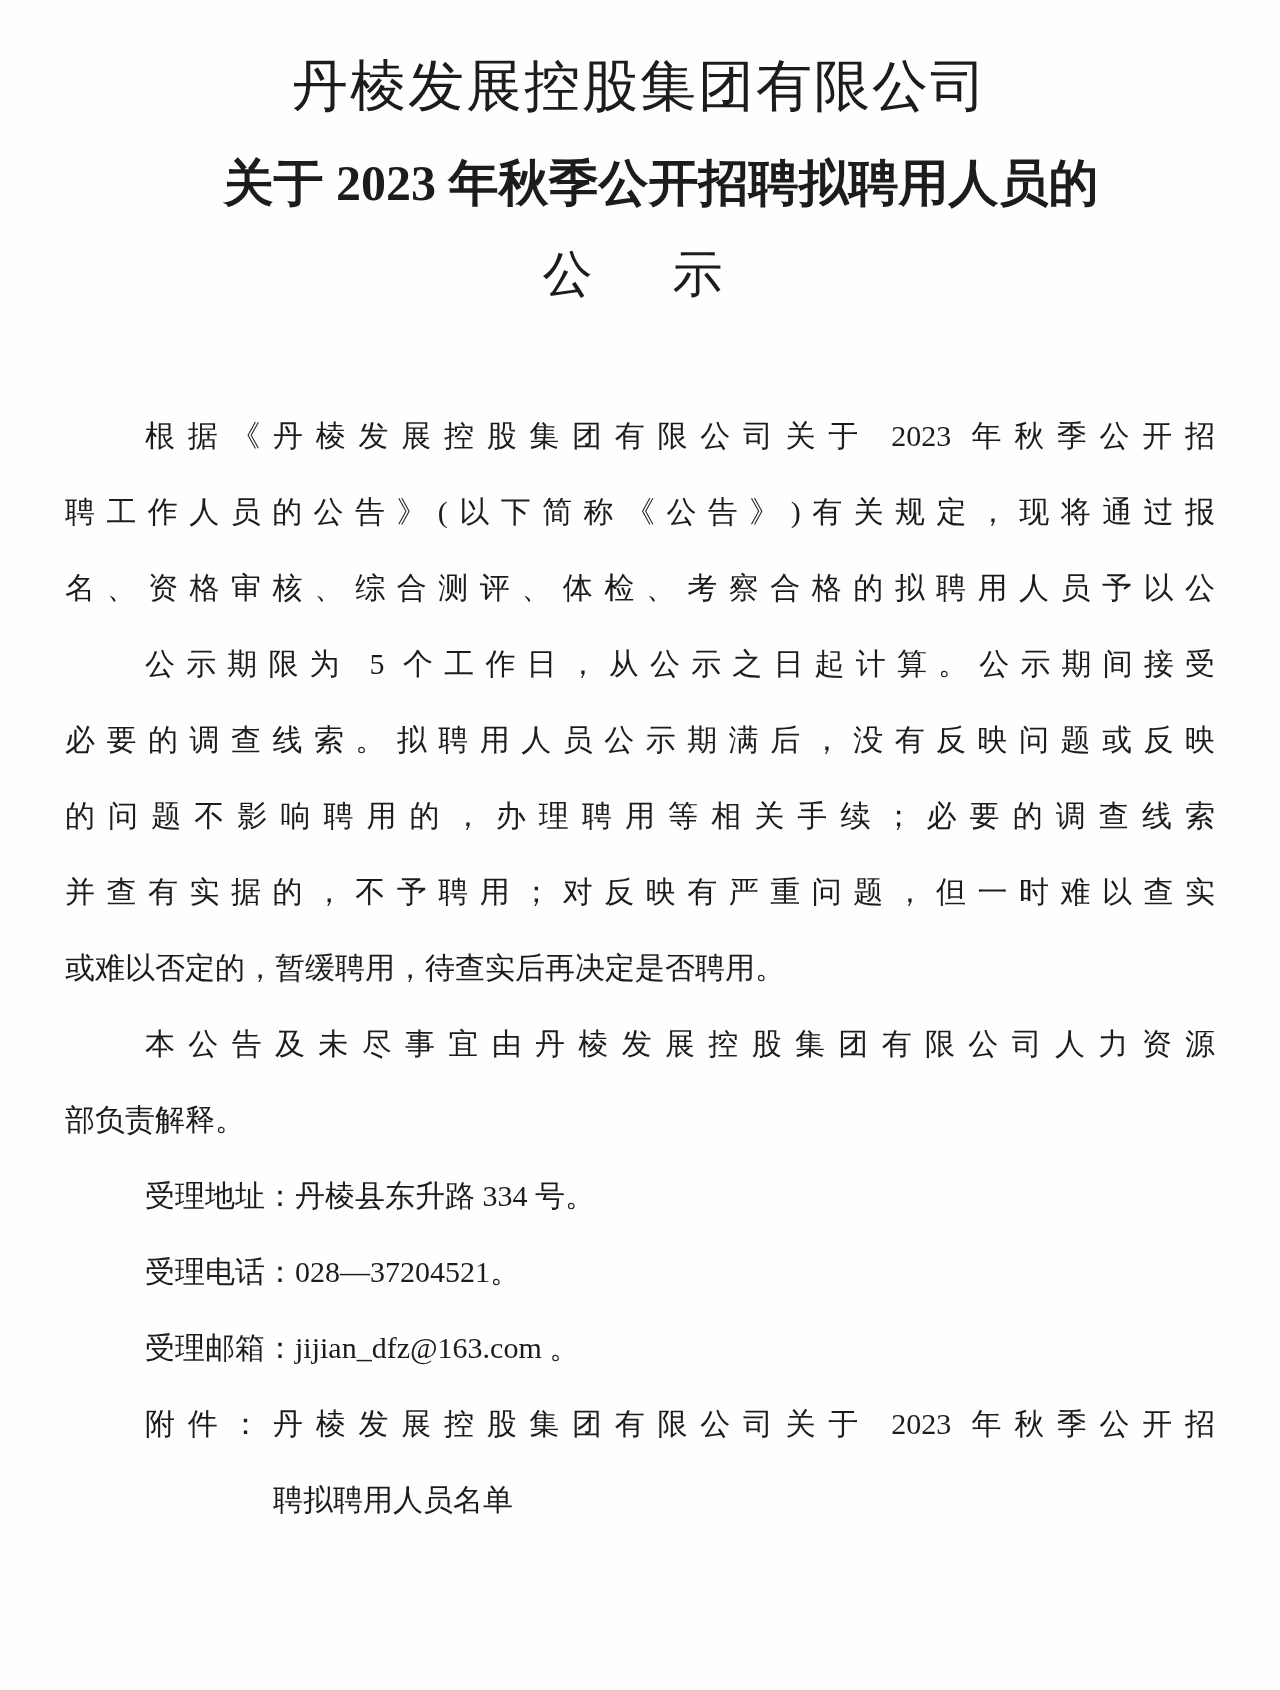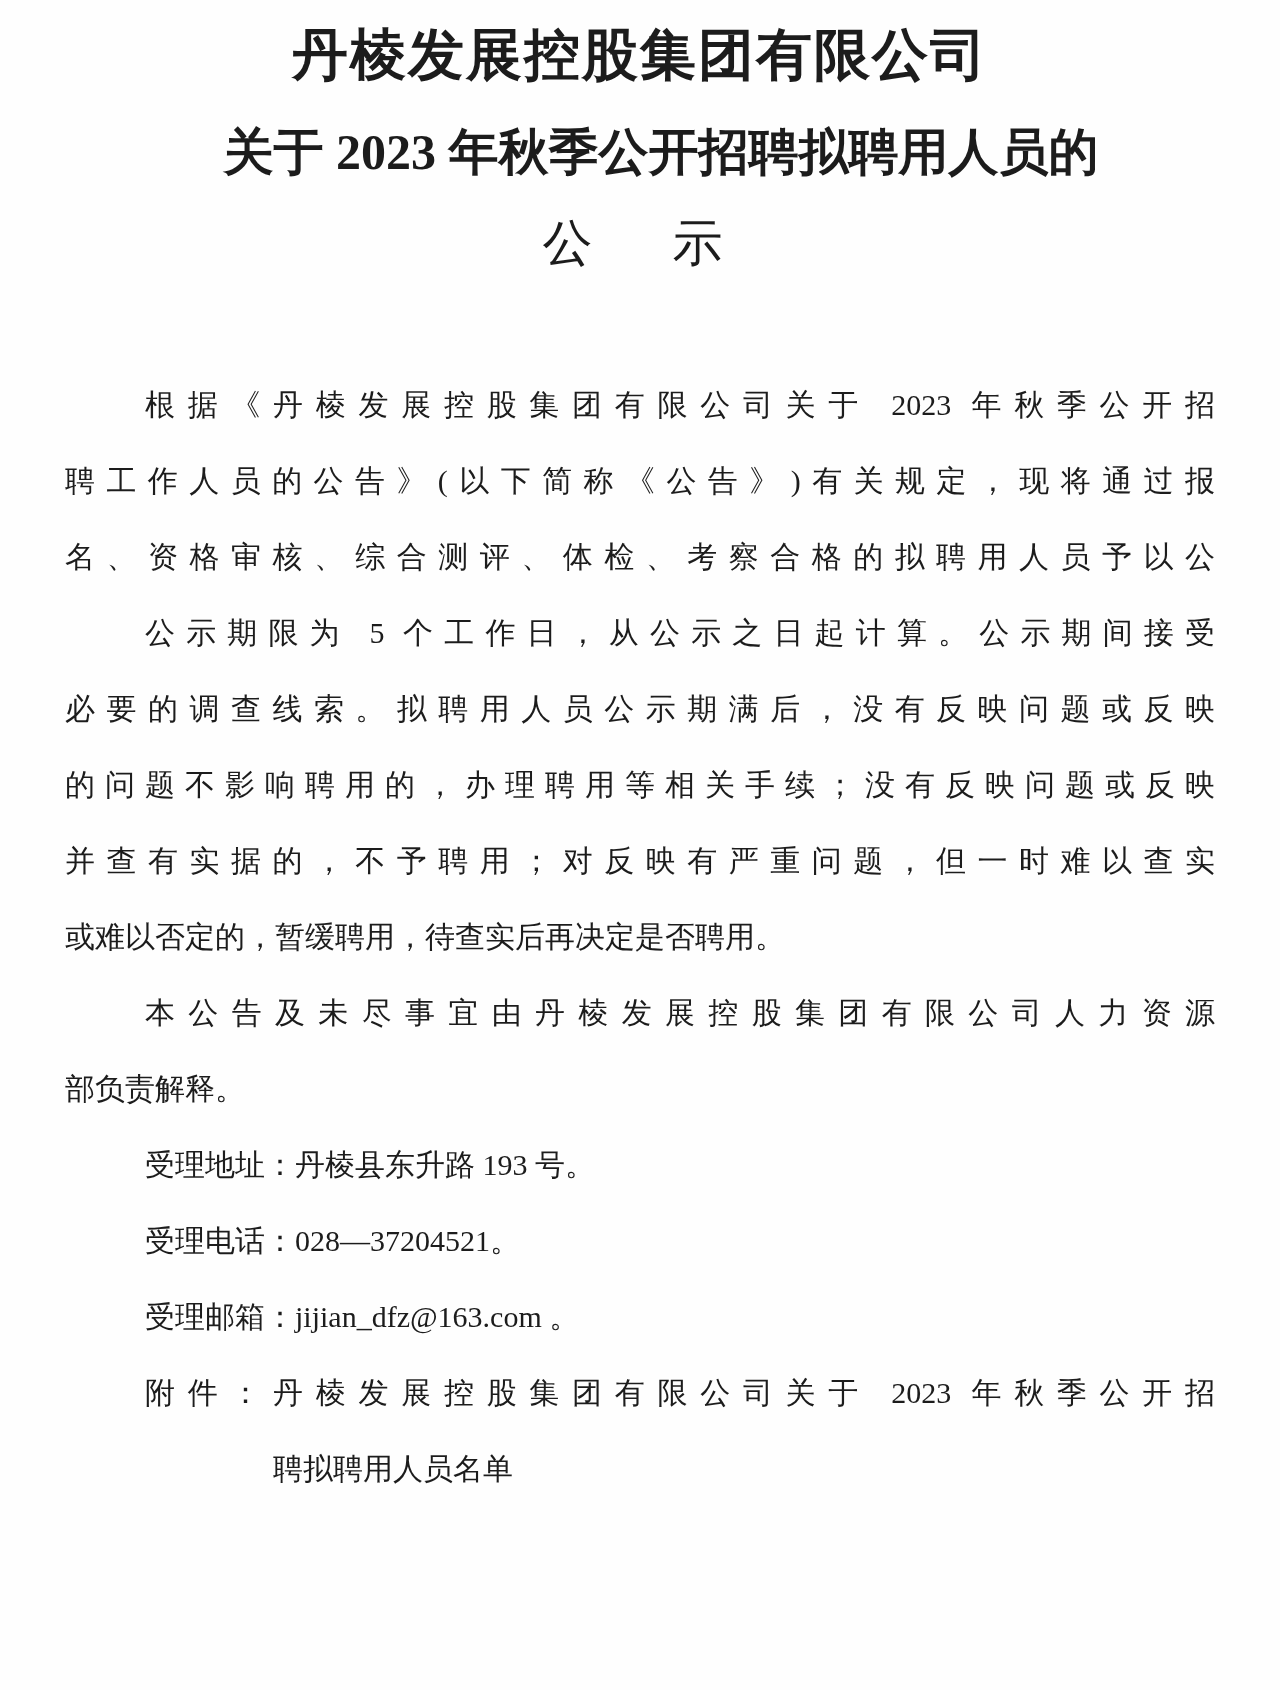--- a/index.html
+++ b/index.html
@@ -12,24 +12,24 @@
   }
   .page {
     position: relative;
     width: 1280px;
     height: 1690px;
     background: #fefefe;
     color: #1c1c1c;
     font-family: "Liberation Serif", "DejaVu Serif", serif;
   }
   .title1 {
-    padding-top: 25px;
+    padding-top: 56px;
     font-size: 56px;
     line-height: 1.1;
-    font-weight: 700;
+    font-weight: 400;
     text-align: center;
     letter-spacing: 2px;
   }
   .title2 {
     margin-top: 38px;
     font-size: 50px;
     line-height: 1.1;
     font-weight: 700;
     text-align: center;
     padding-left: 42px;
@@ -67,24 +67,24 @@
 <div class="page">
   <div class="title1">丹棱发展控股集团有限公司</div>
   <div class="title2">关于 2023 年秋季公开招聘拟聘用人员的</div>
   <div class="title3">公　示</div>
   <div class="body" id="body-lines">
       <div class="bl indent justify">根据《丹棱发展控股集团有限公司关于 2023 年秋季公开招</div>
       <div class="bl justify">聘工作人员的公告》(以下简称《公告》)有关规定，现将通过报</div>
       <div class="bl justify">名、资格审核、综合测评、体检、考察合格的拟聘用人员予以公</div>
       <div class="bl indent justify">公示期限为 5 个工作日，从公示之日起计算。公示期间接受</div>
       <div class="bl justify">必要的调查线索。拟聘用人员公示期满后，没有反映问题或反映</div>
-      <div class="bl justify">的问题不影响聘用的，办理聘用等相关手续；没有反映问题或反映</div>
+      <div class="bl justify">的问题不影响聘用的，办理聘用等相关手续；必要的调查线索</div>
       <div class="bl justify">并查有实据的，不予聘用；对反映有严重问题，但一时难以查实</div>
       <div class="bl">或难以否定的，暂缓聘用，待查实后再决定是否聘用。</div>
       <div class="bl indent justify">本公告及未尽事宜由丹棱发展控股集团有限公司人力资源</div>
       <div class="bl">部负责解释。</div>
-      <div class="bl indent">受理地址：丹棱县东升路 193 号。</div>
+      <div class="bl indent">受理地址：丹棱县东升路 334 号。</div>
       <div class="bl indent">受理电话：028—37204521。</div>
       <div class="bl indent">受理邮箱：jijian_dfz@163.com 。</div>
       <div class="bl indent justify">附件：丹棱发展控股集团有限公司关于 2023 年秋季公开招</div>
       <div class="bl attach-indent">聘拟聘用人员名单</div>
     </div>
 </div>
 
 </body></html>

